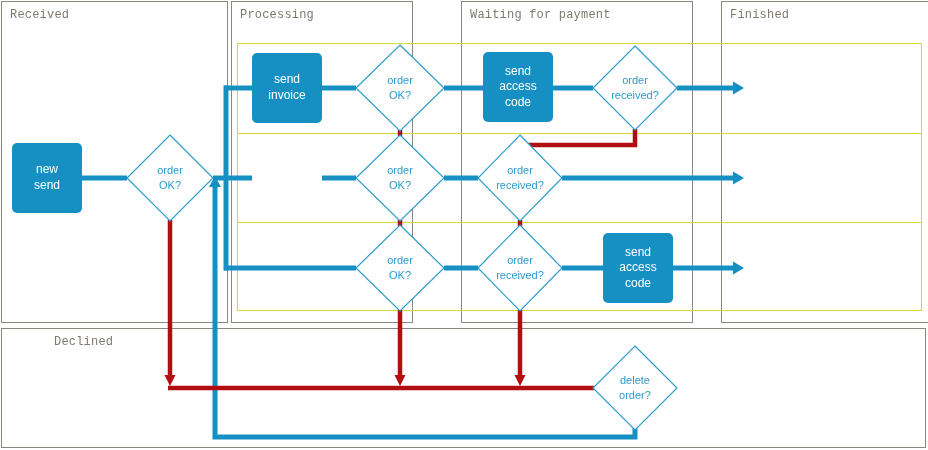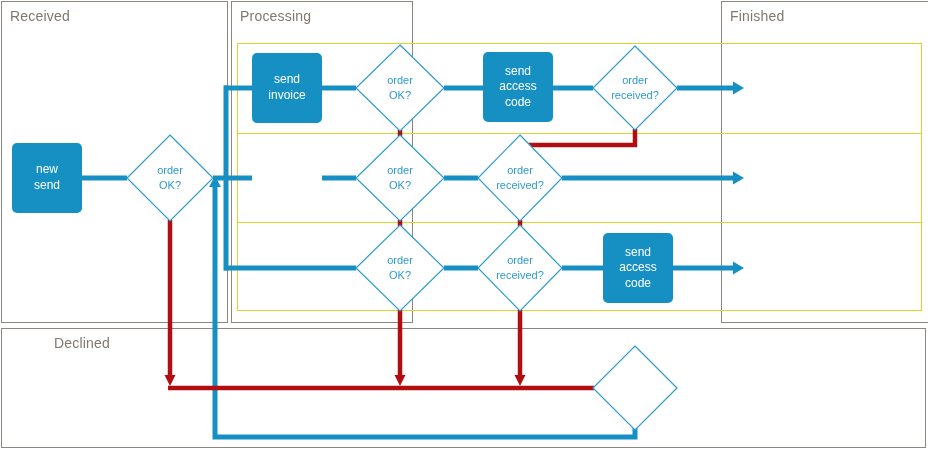--- a/index.html
+++ b/index.html
@@ -9,21 +9,21 @@
     --row_yellow:#d6d92c;
     --lane_border:#8b8780;
     --lane_title:#7e786f;
   }
   html,body{margin:0;padding:0;background:#ffffff;}
   .canvas{
     position:relative;width:928px;height:450px;background:#ffffff;overflow:hidden;
     font-family:"Liberation Sans","DejaVu Sans",sans-serif;
   }
   .lane{position:absolute;border:1px solid var(--lane_border);box-sizing:border-box;background:transparent;}
-  .lane-title{display:block;padding:6px 0 0 8px;font-size:14px;color:var(--lane_title);letter-spacing:.2px;}
+  .lane-title{display:block;padding:6px 0 0 8px;font-size:12px;color:var(--lane_title);letter-spacing:.2px;font-family:Liberation Mono, monospace;}
   .yellow-rect{position:absolute;border:1px solid var(--row_yellow);box-sizing:border-box;}
   .yellow-line{position:absolute;height:1px;background:var(--row_yellow);}
   .svg-layer{position:absolute;left:0;top:0;z-index:3;}
   .task{
     position:absolute;width:70px;height:70px;border-radius:5px;background:var(--accent_blue);
     display:flex;align-items:center;justify-content:center;text-align:center;
     color:#ffffff;font-size:12px;line-height:1.3;white-space:pre-line;z-index:4;
   }
   .diamond-label{
     position:absolute;width:86px;transform:translate(-50%,-50%);text-align:center;
@@ -33,20 +33,23 @@
 </head>
 <body>
 
 <div class="canvas">
 
   <div class="lane" style="left:1px;top:1px;width:227px;height:322px;">
     <span class="lane-title">Received</span>
   </div>
   <div class="lane" style="left:231px;top:1px;width:182px;height:322px;">
     <span class="lane-title">Processing</span>
+  </div>
+  <div class="lane" style="left:461px;top:1px;width:232px;height:322px;">
+    <span class="lane-title">Waiting for payment</span>
   </div>
   <div class="lane" style="left:697px;top:1px;width:229px;height:322px;margin-left:24px;">
     <span class="lane-title">Finished</span>
   </div>
   <div class="lane" style="left:1px;top:328px;width:925px;height:120px;padding-left:44px;">
     <span class="lane-title">Declined</span>
   </div>
 
   <div class="yellow-rect" style="left:237px;top:43px;width:685px;height:268px;"></div>
   <div class="yellow-line" style="left:237px;top:133px;width:685px;"></div>
@@ -131,14 +134,16 @@
   <div class="diamond-label" style="left:400px;top:178px;">order
 OK?</div>
   <div class="diamond-label" style="left:400px;top:268px;">order
 OK?</div>
   <div class="diamond-label" style="left:635px;top:88px;">order
 received?</div>
   <div class="diamond-label" style="left:520px;top:178px;">order
 received?</div>
   <div class="diamond-label" style="left:520px;top:268px;">order
 received?</div>
+  <div class="diamond-label" style="left:635px;top:388px;">delete
+order?</div>
 
 </div>
 
 </body></html>

